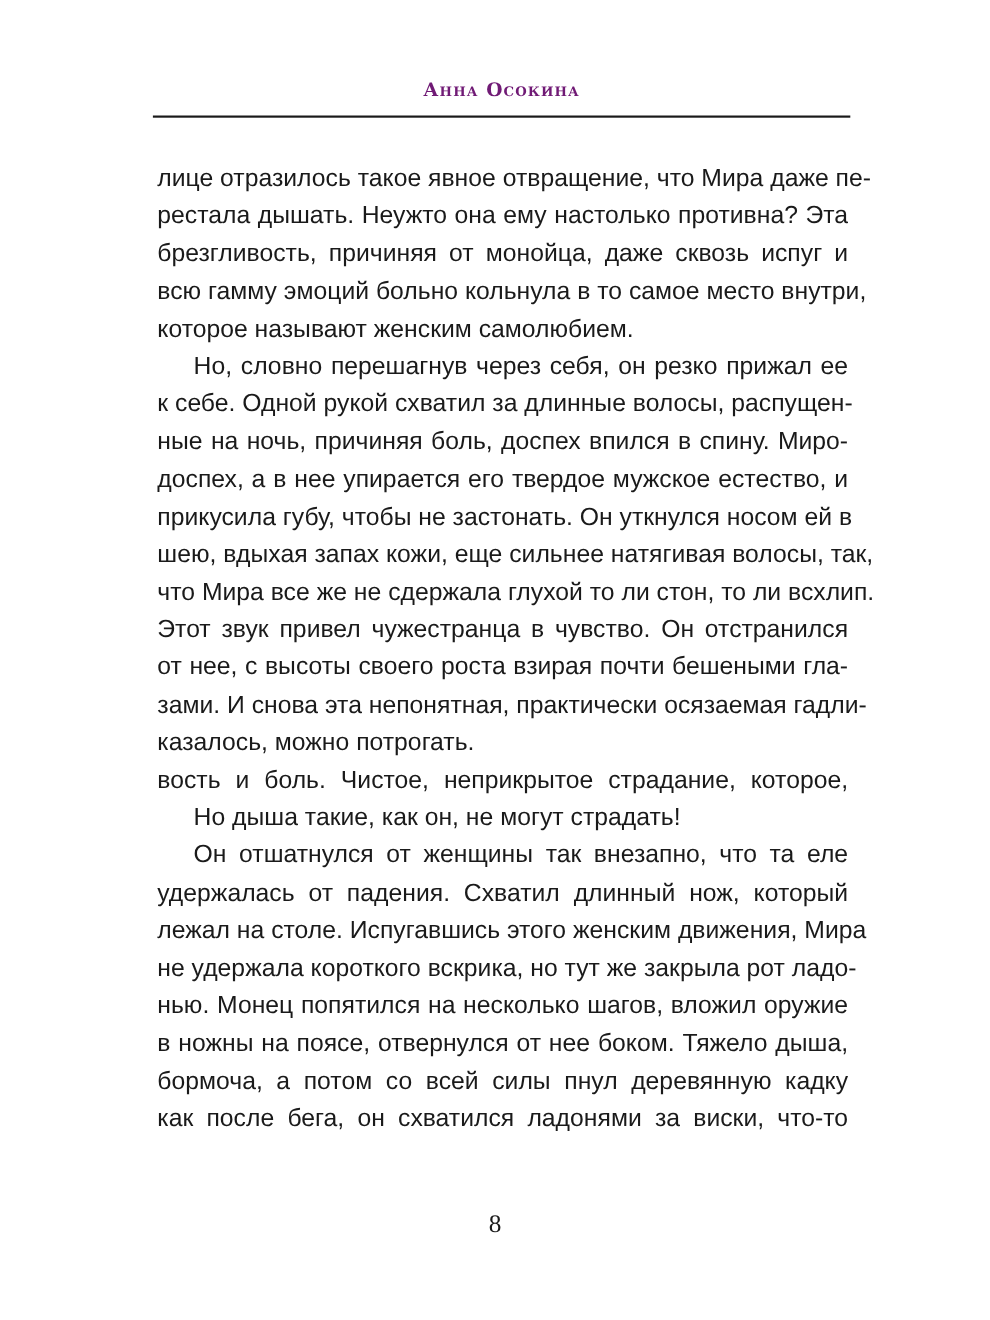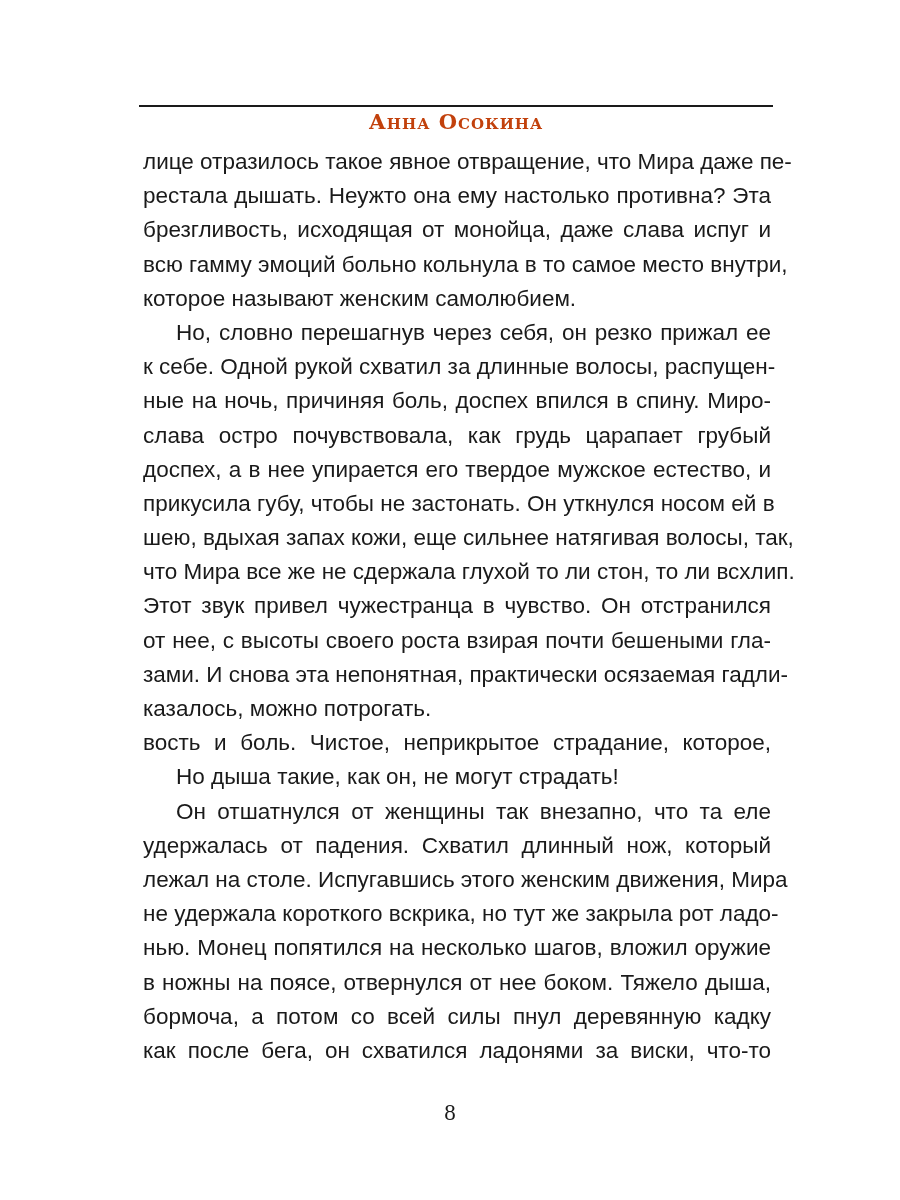--- a/index.html
+++ b/index.html
@@ -14,26 +14,25 @@
       overflow: hidden;
       color: #1a1a1a;
     }
     .running-head {
       position: absolute;
       left: 139px;
       width: 634px;
       top: 72px;
       text-align: center;
       font-family: "DejaVu Serif", serif;
-      font-size: 21px;
+      font-size: 17px;
       font-weight: bold;
       letter-spacing: 1px;
       font-variant: small-caps;
-      color: #c2410c;
-      margin-top: 37px;
+      color: #701a75;
     }
     .rule {
       position: absolute;
       left: 139px;
       width: 634px;
       top: 105px;
       height: 2px;
       background: #1a1a1a;
     }
     .text-block {
@@ -72,27 +71,26 @@
   </style>
 </head>
 <body>
 
 <div class="running-head">Анна Осокина</div>
 <div class="rule"></div>
 
 <div class="text-block">
   <span class="line">лице отразилось такое явное отвращение, что Мира даже пе-</span>
   <span class="line">рестала дышать. Неужто она ему настолько противна? Эта</span>
-  <span class="line">брезгливость, исходящая от монойца, даже слава испуг и</span>
+  <span class="line">брезгливость, причиняя от монойца, даже сквозь испуг и</span>
   <span class="line">всю гамму эмоций больно кольнула в то самое место внутри,</span>
   <span class="line last">которое называют женским самолюбием.</span>
   <span class="line indent">Но, словно перешагнув через себя, он резко прижал ее</span>
   <span class="line">к себе. Одной рукой схватил за длинные волосы, распущен-</span>
   <span class="line">ные на ночь, причиняя боль, доспех впился в спину. Миро-</span>
-  <span class="line">слава остро почувствовала, как грудь царапает грубый</span>
   <span class="line">доспех, а в нее упирается его твердое мужское естество, и</span>
   <span class="line">прикусила губу, чтобы не застонать. Он уткнулся носом ей в</span>
   <span class="line">шею, вдыхая запах кожи, еще сильнее натягивая волосы, так,</span>
   <span class="line">что Мира все же не сдержала глухой то ли стон, то ли всхлип.</span>
   <span class="line">Этот звук привел чужестранца в чувство. Он отстранился</span>
   <span class="line">от нее, с высоты своего роста взирая почти бешеными гла-</span>
   <span class="line">зами. И снова эта непонятная, практически осязаемая гадли-</span>
   <span class="line last">казалось, можно потрогать.</span>
   <span class="line">вость и боль. Чистое, неприкрытое страдание, которое,</span>
   <span class="line indent last">Но дыша такие, как он, не могут страдать!</span>

